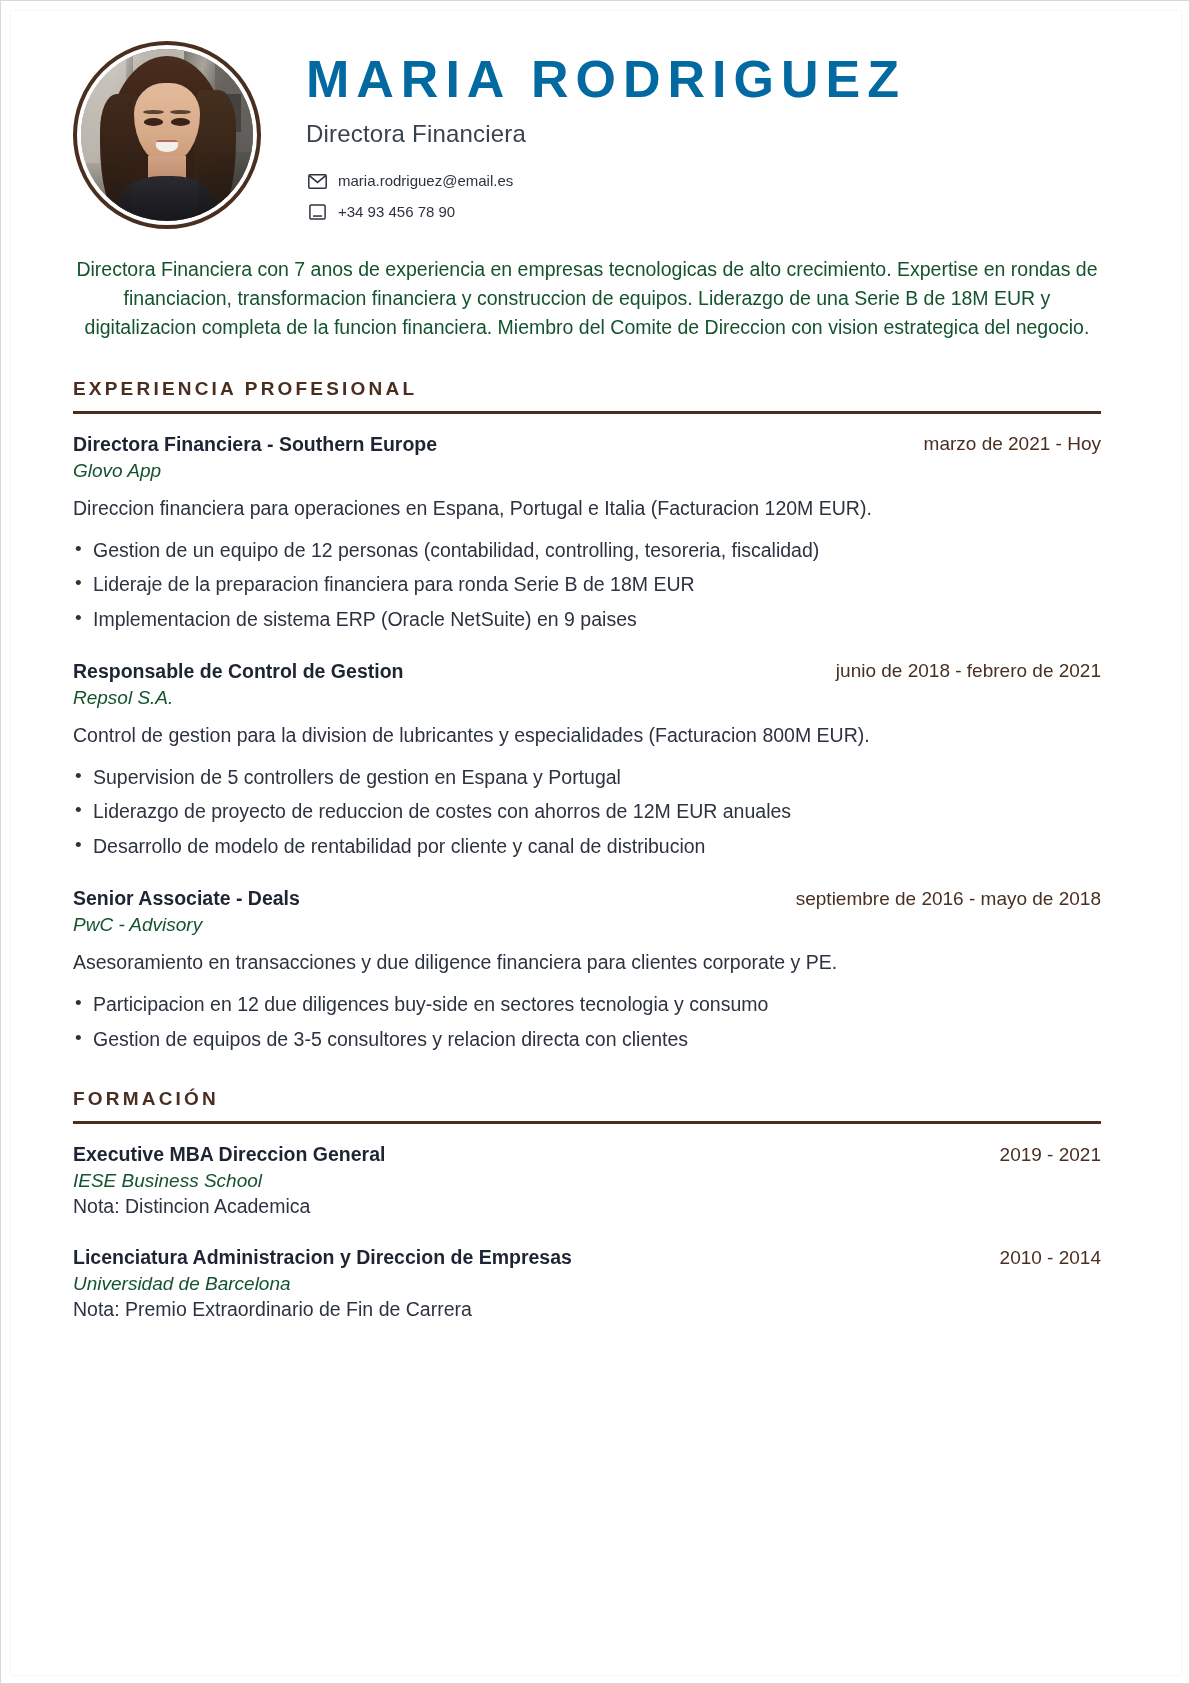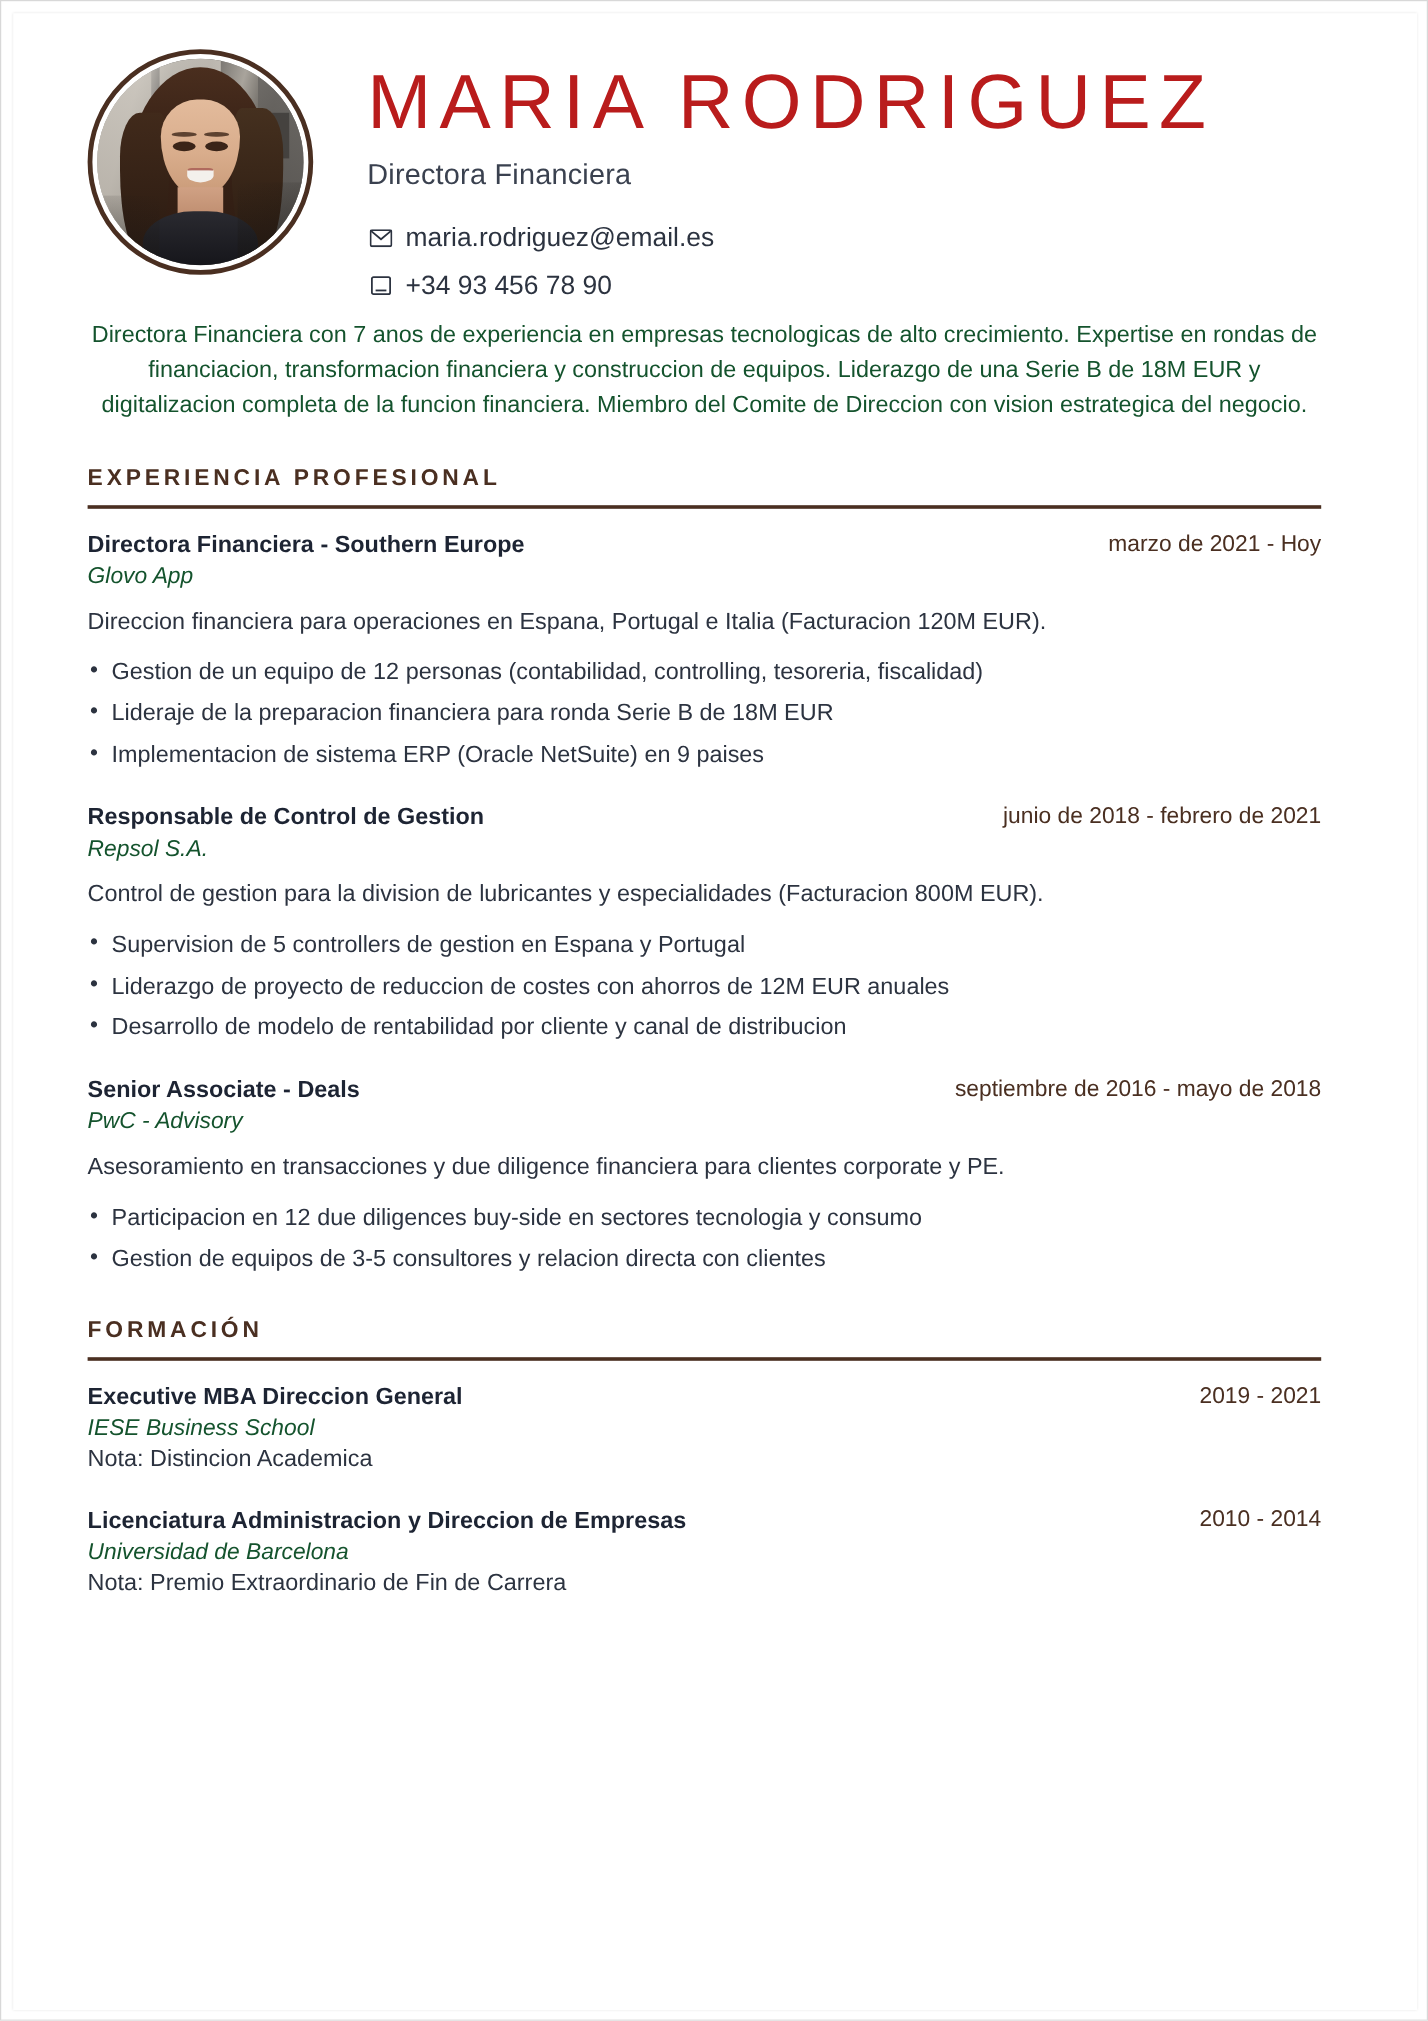--- a/index.html
+++ b/index.html
@@ -127,41 +127,41 @@
   .ph-shadeR { position:absolute; right:0; bottom:0; width:32%; height:40%;
     background: linear-gradient(160deg, rgba(0,0,0,0) 0%, rgba(25,22,19,.6) 100%); }
 
   .head-right {
     flex: 1 1 auto;
     padding-left: 45px;
     padding-top: 20px;
     min-width: 0;
   }
   .name {
-    font-size: 64px;
-    font-weight: normal;
-    color: #b91c1c;
+    font-size: 52px;
+    font-weight: bold;
+    color: #0369a1;
     letter-spacing: 7px;
     line-height: 1.02;
     margin: 0;
     white-space: nowrap;
   }
   .job-title {
     font-size: 24px;
     color: #3a414f;
     margin-top: 14px;
     letter-spacing: .2px;
   }
   .contacts {
     margin-top: 24px;
   }
   .contact-row {
     display: flex;
     align-items: center;
-    font-size: 22px;
+    font-size: 15px;
     color: #2c3340;
     margin-bottom: 12px;
     line-height: 1.25;
   }
   .contact-row .ic {
     flex: 0 0 auto;
     width: 22px;
     height: 18px;
     margin-right: 10px;
     display: inline-flex;
@@ -192,21 +192,21 @@
   .section-rule {
     border-bottom: 3px solid #4a2f21;
     margin-top: 11px;
     margin-bottom: 19px;
   }
 
   .entry { margin-bottom: 28px; }
   .entry:last-child { margin-bottom: 0; }
   .entry-head {
     display: flex;
-    align-items: flex-start;
+    align-items: center;
     justify-content: space-between;
     gap: 4px;
   }
   .entry-role {
     font-size: 19.5px;
     font-weight: bold;
     color: #1d2433;
   }
   .entry-dates {
     font-size: 19px;

